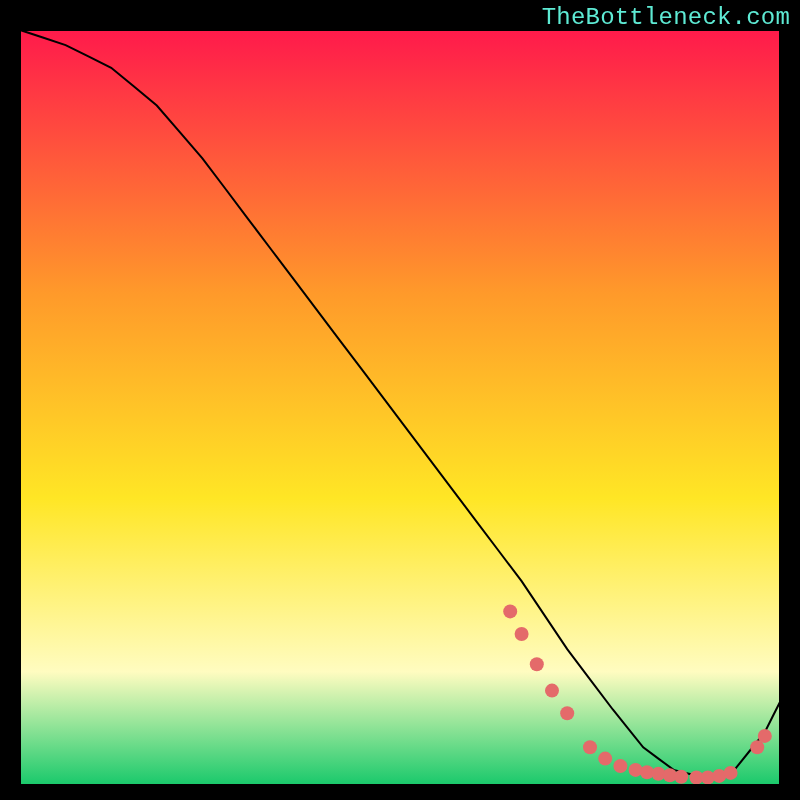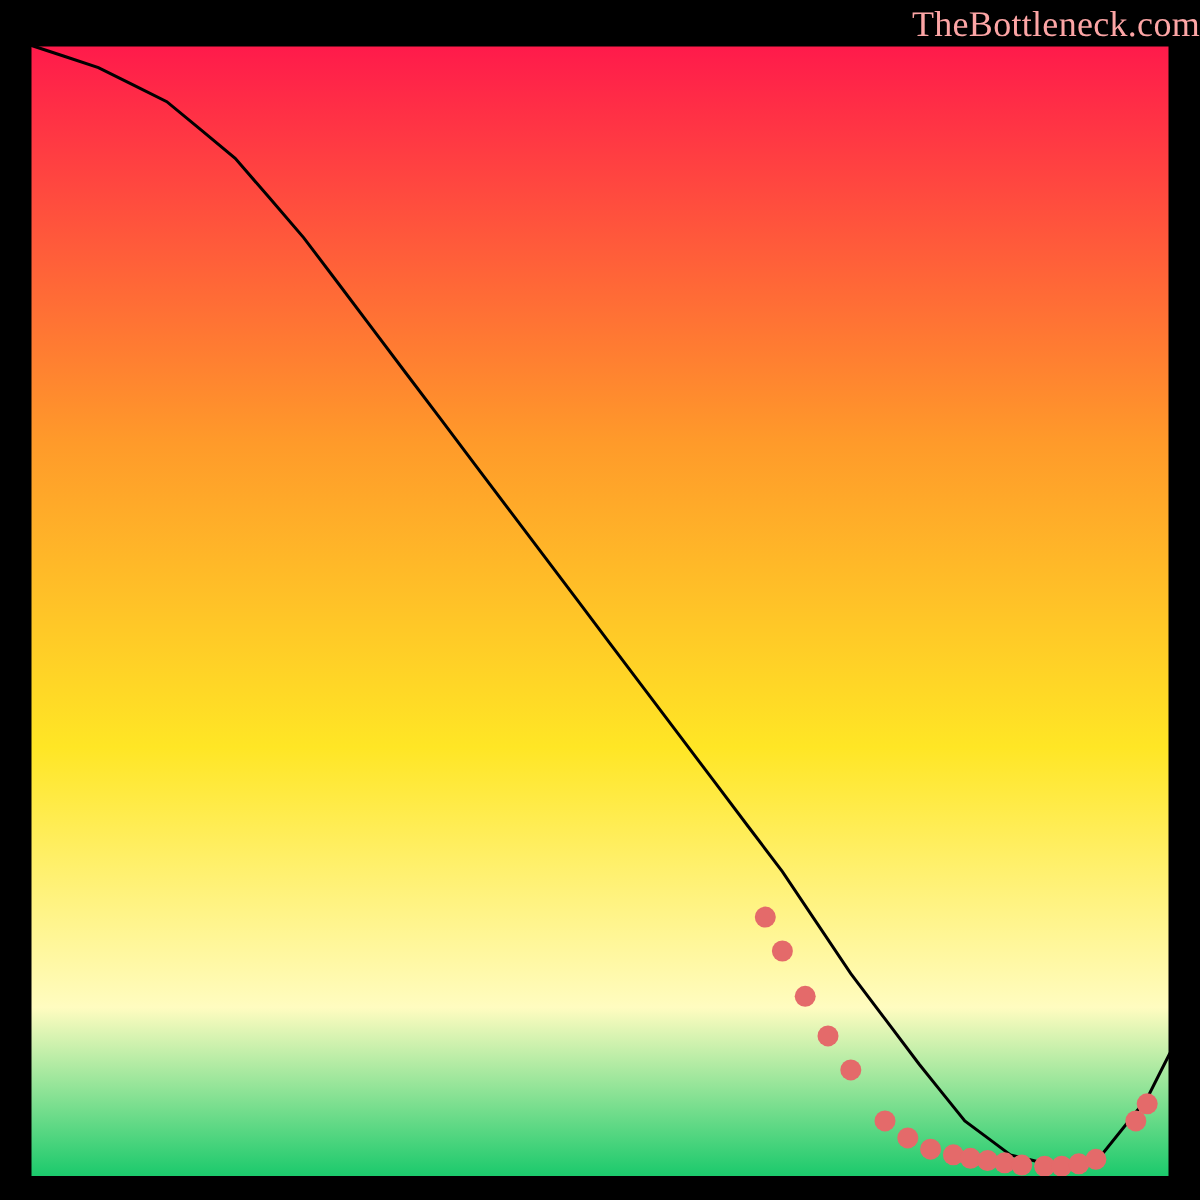--- a/index.html
+++ b/index.html
@@ -11,24 +11,24 @@
     overflow: hidden;
   }
   .stage {
     position: relative;
     width: 800px;
     height: 800px;
   }
   .watermark {
     position: absolute;
     top: 4px;
-    right: 0;
-    font-family: Liberation Serif, serif;
+    right: 10px;
+    font-family: Liberation Mono, monospace;
     font-size: 24px;
-    color: #fca5a5;
+    color: #5eead4;
     letter-spacing: 0.2px;
     user-select: none;
   }
   svg {
     display: block;
   }
 </style>
 </head>
 <body>
 

